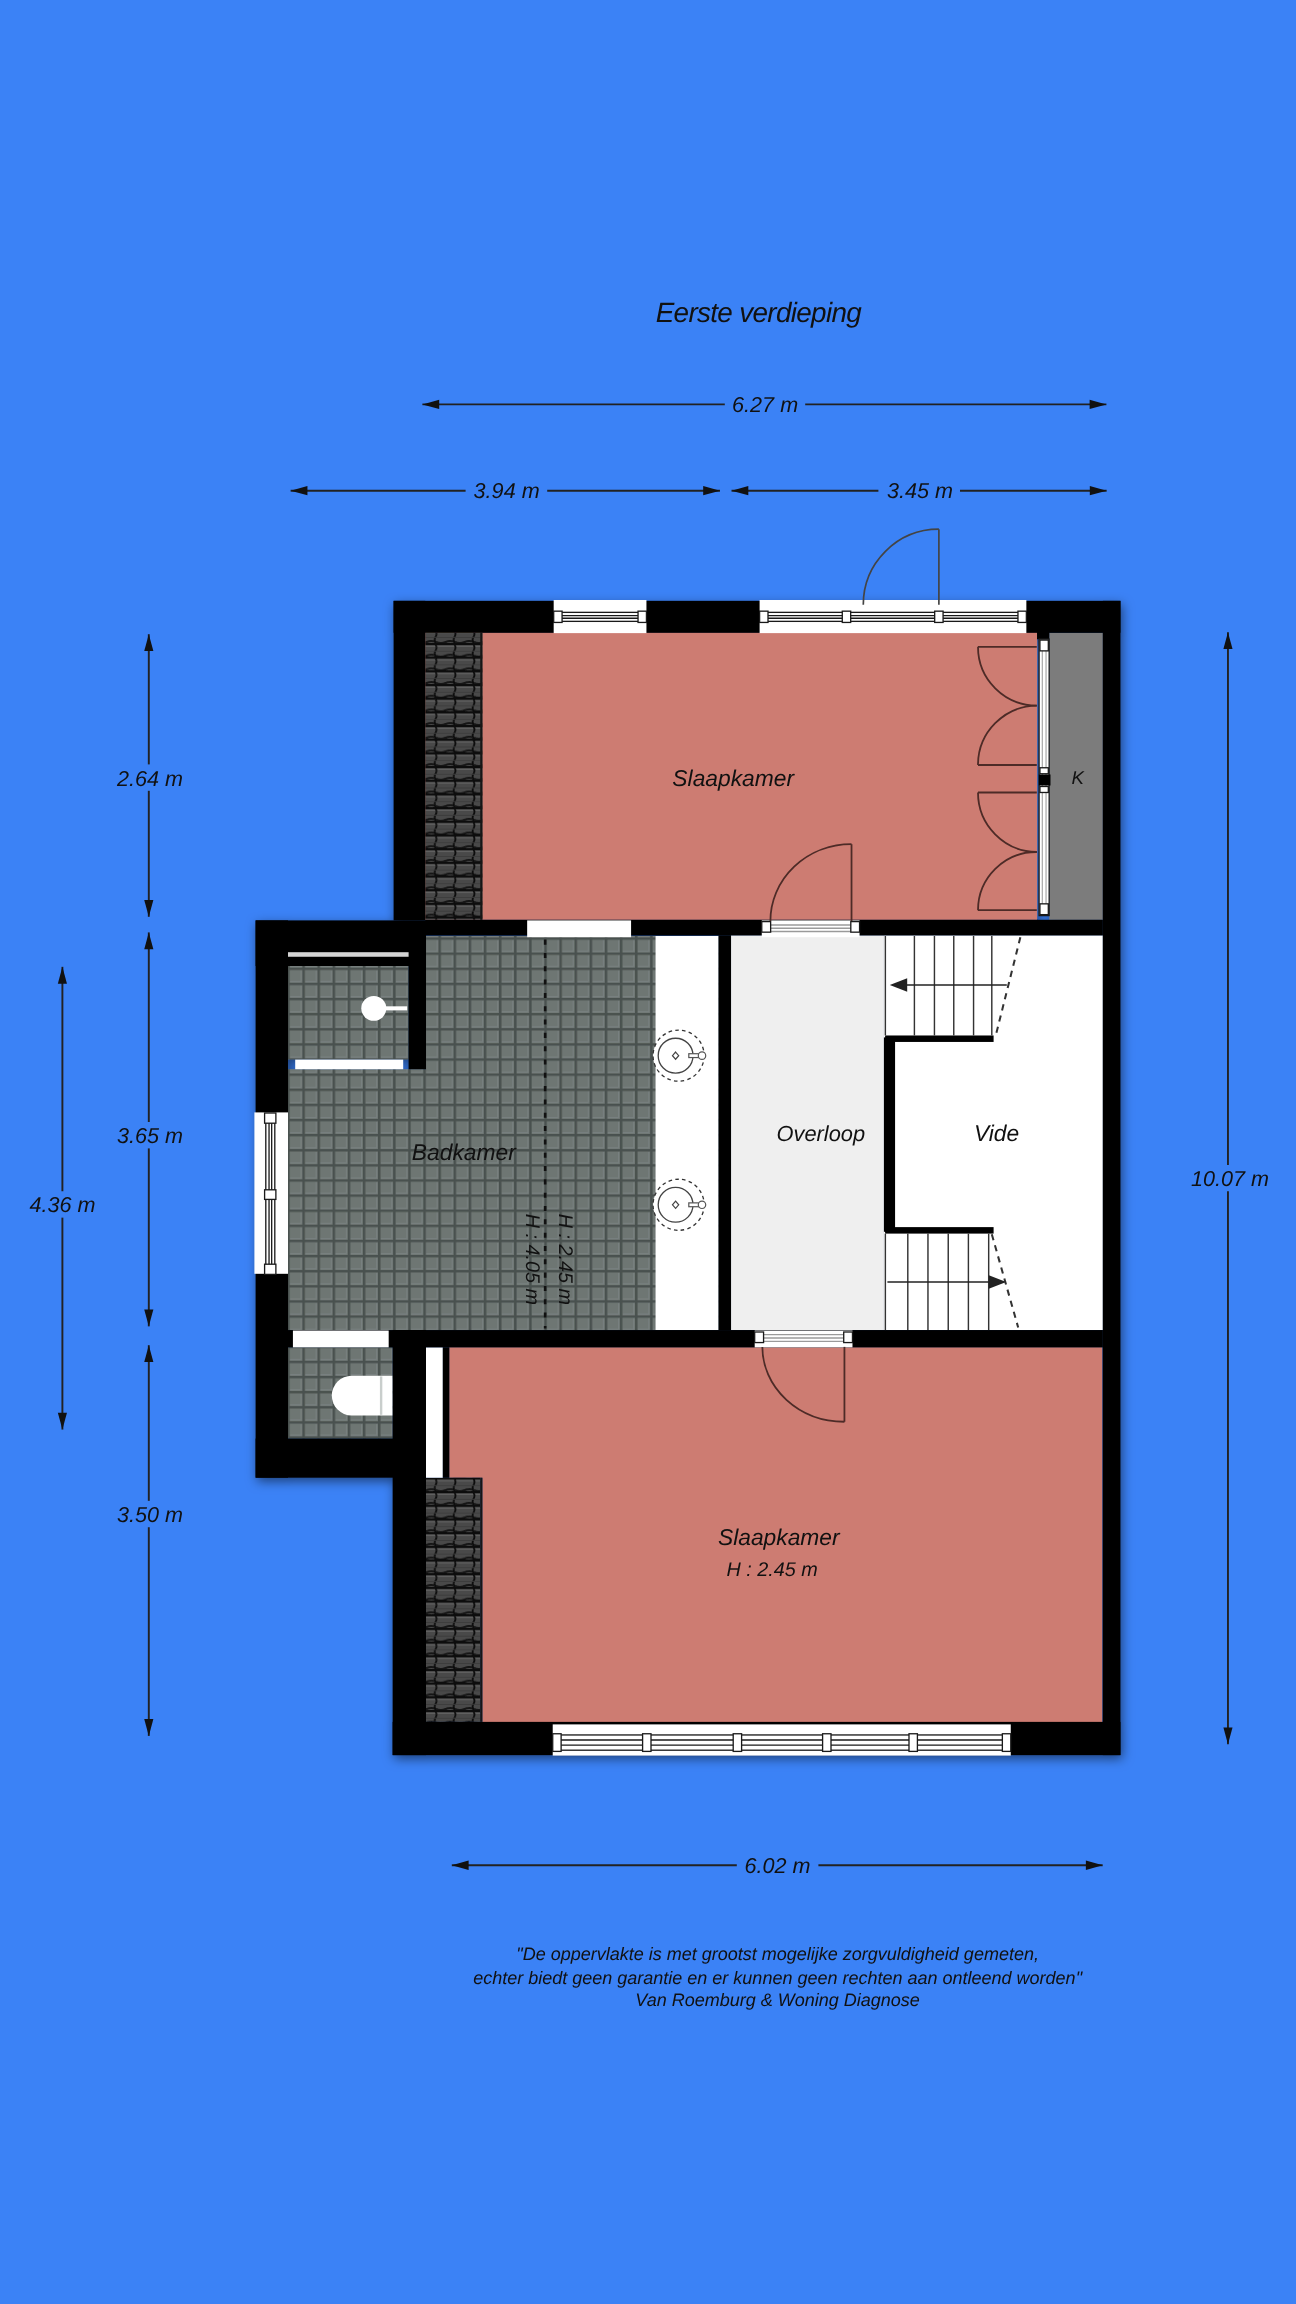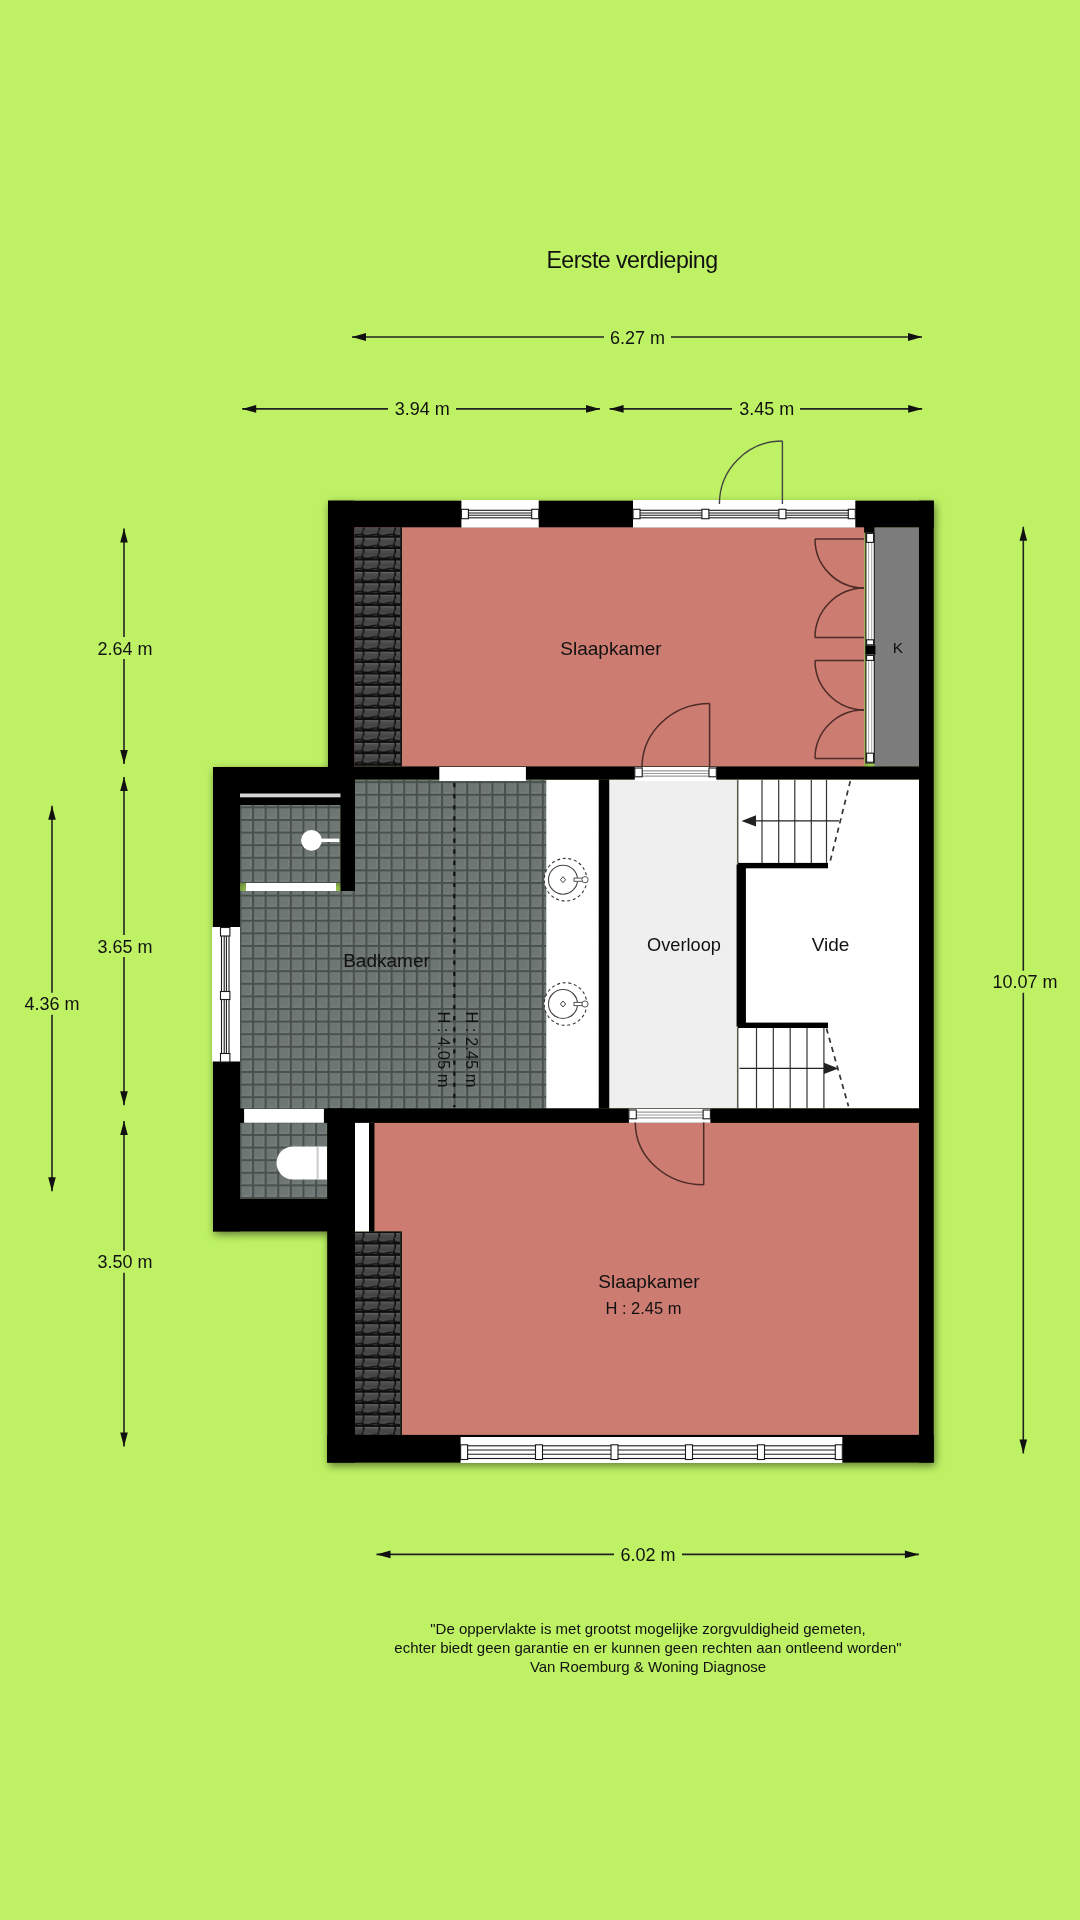--- a/index.html
+++ b/index.html
@@ -1,16 +1,16 @@
 <!DOCTYPE html>
 <html><head>
 <meta charset="utf-8">
 <style>
   html,body{margin:0;padding:0;background:#fff;}
-  .page{position:relative;width:1080px;height:1920px;background:#bef264;overflow:hidden;}
+  .page{position:relative;width:1080px;height:1920px;background:#3b82f6;overflow:hidden;font-style:italic;}
   text{font-family:"Liberation Sans",sans-serif;fill:#111;}
 </style>
 </head>
 <body>
 <div class="page">
 <svg width="1080" height="1920" viewBox="0 0 1080 1920" xmlns="http://www.w3.org/2000/svg">
 <defs>
   <pattern id="tile" width="12.6" height="12.6" patternUnits="userSpaceOnUse">
     <rect width="12.6" height="12.6" fill="#6e7673"></rect>
     <path d="M0,1 H12.6 M1,0 V12.6" stroke="#4a514f" stroke-width="2.1" fill="none"></path>

